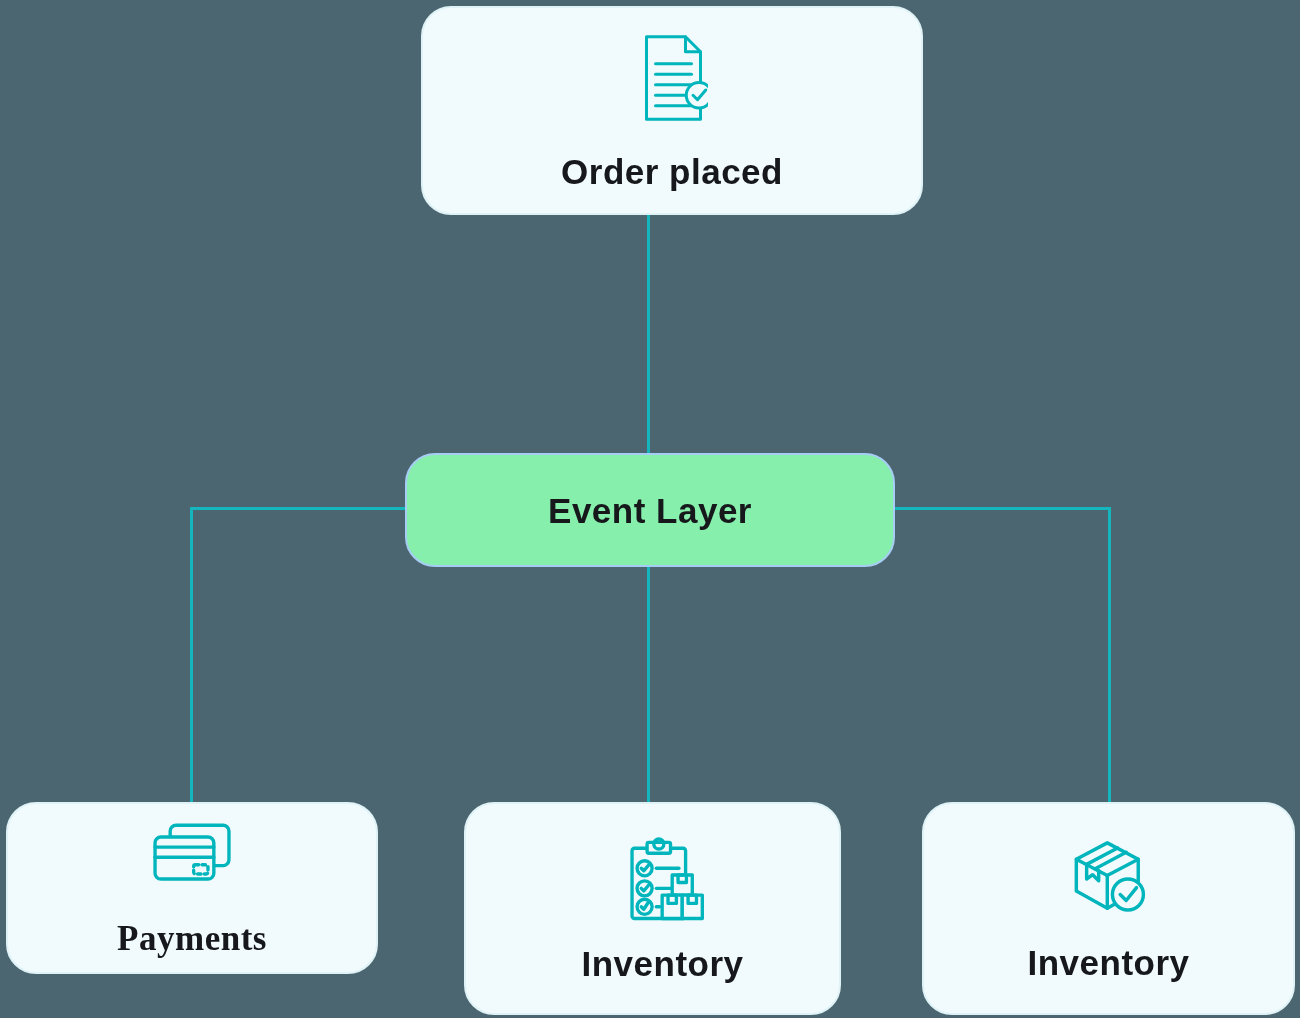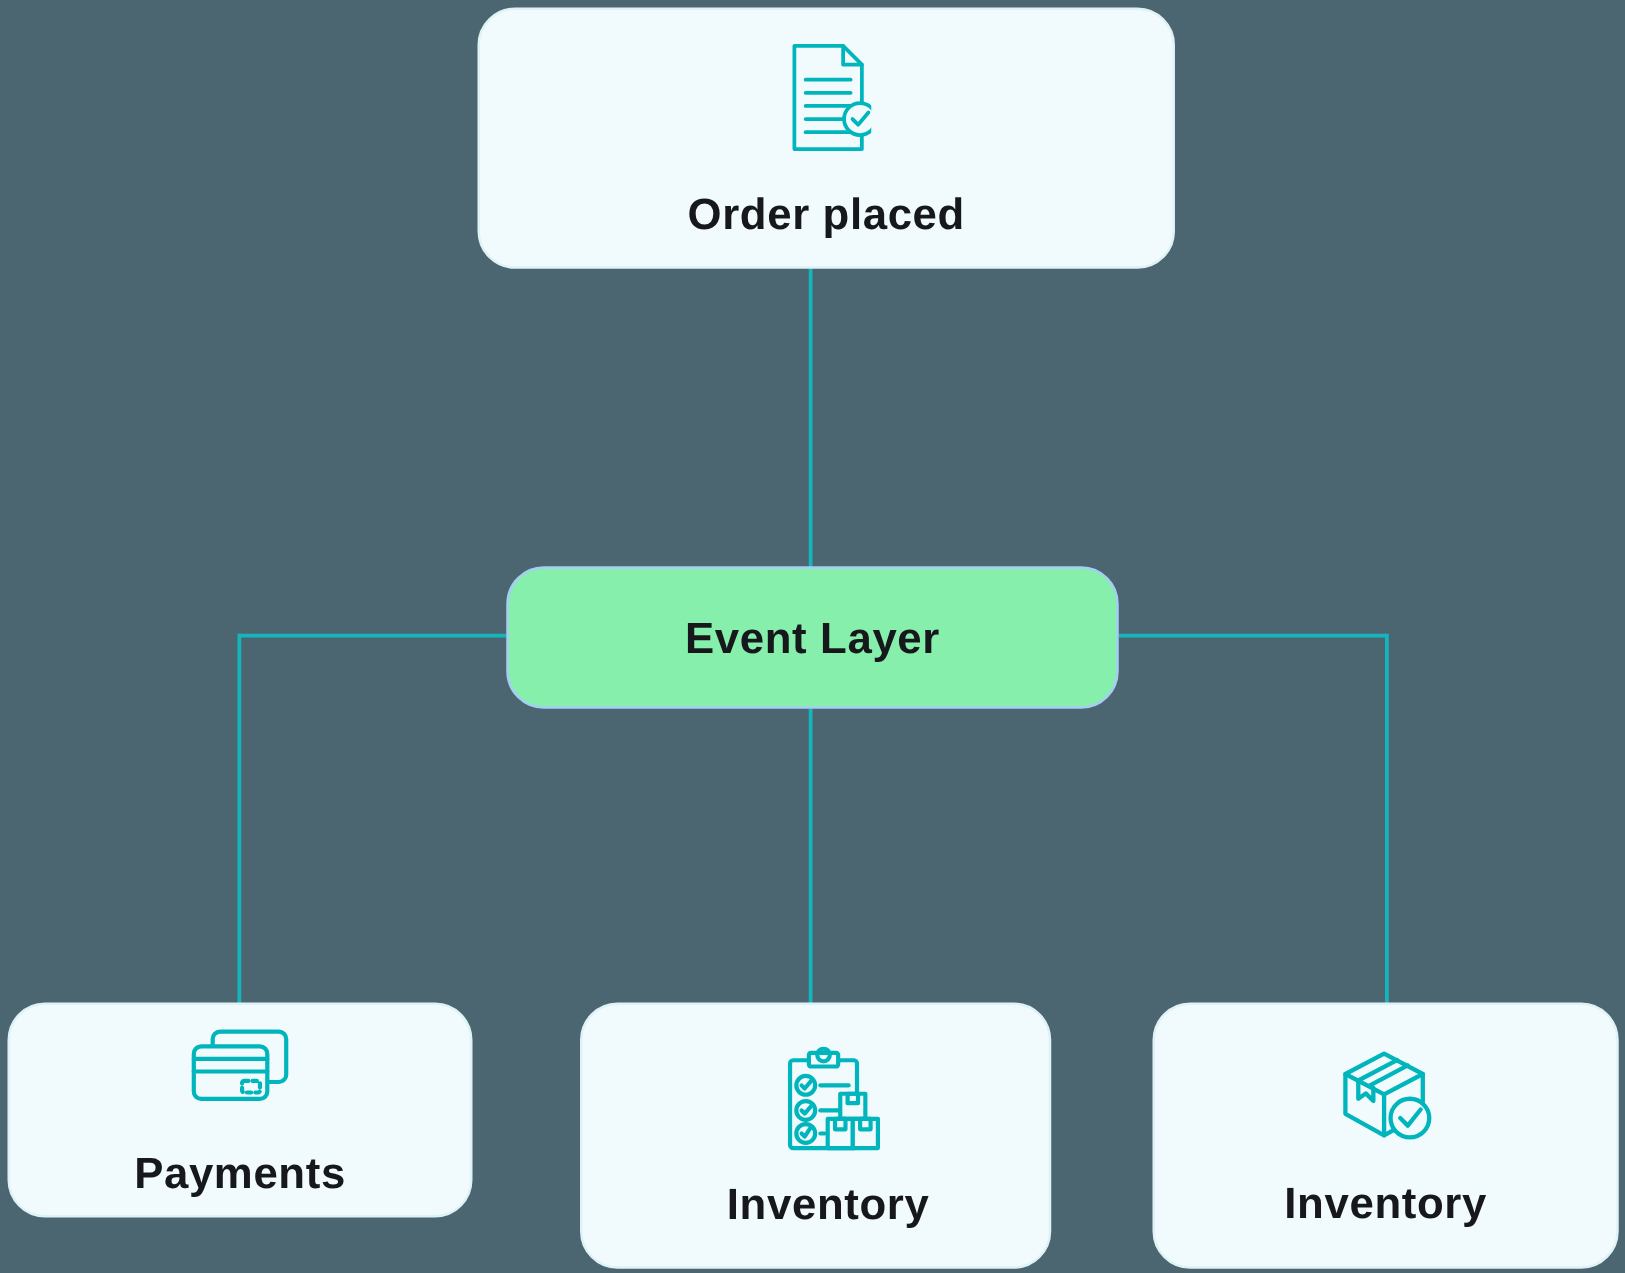--- a/index.html
+++ b/index.html
@@ -32,23 +32,23 @@
     border: 2px solid #A6CDF3;
   }
   .node-label {
     color: #16181B;
     font-weight: 700;
     font-size: 35px;
     letter-spacing: 0.5px;
     text-align: center;
     line-height: 1;
   }
-  #node-order-placed   { left: 382px; top: 6px;   width: 558px; height: 209px; gap: 30px; }
+  #node-order-placed   { left: 421px; top: 6px;   width: 502px; height: 209px; gap: 30px; }
   #node-event-layer    { left: 405px; top: 453px; width: 490px; height: 114px; }
-  #node-payments       { left: 6px;   top: 802px; width: 372px; height: 172px; gap: 35px; }
+  #node-payments       { left: 6px;   top: 802px; width: 372px; height: 172px; gap: 35px; font-family: Liberation Serif, serif; }
   #node-inventory      { left: 464px; top: 802px; width: 377px; height: 213px; gap: 22px; padding-left: 20px; }
   #node-fulfilment     { left: 922px; top: 802px; width: 373px; height: 213px; gap: 24px; }
 
   .icon-wrap { display: flex; align-items: center; justify-content: center; }
 
   .connector {
     position: absolute;
     background: #14B5BD;
   }
   #conn-top-v    { left: 647px;  top: 215px; width: 3px;   height: 239px; }

